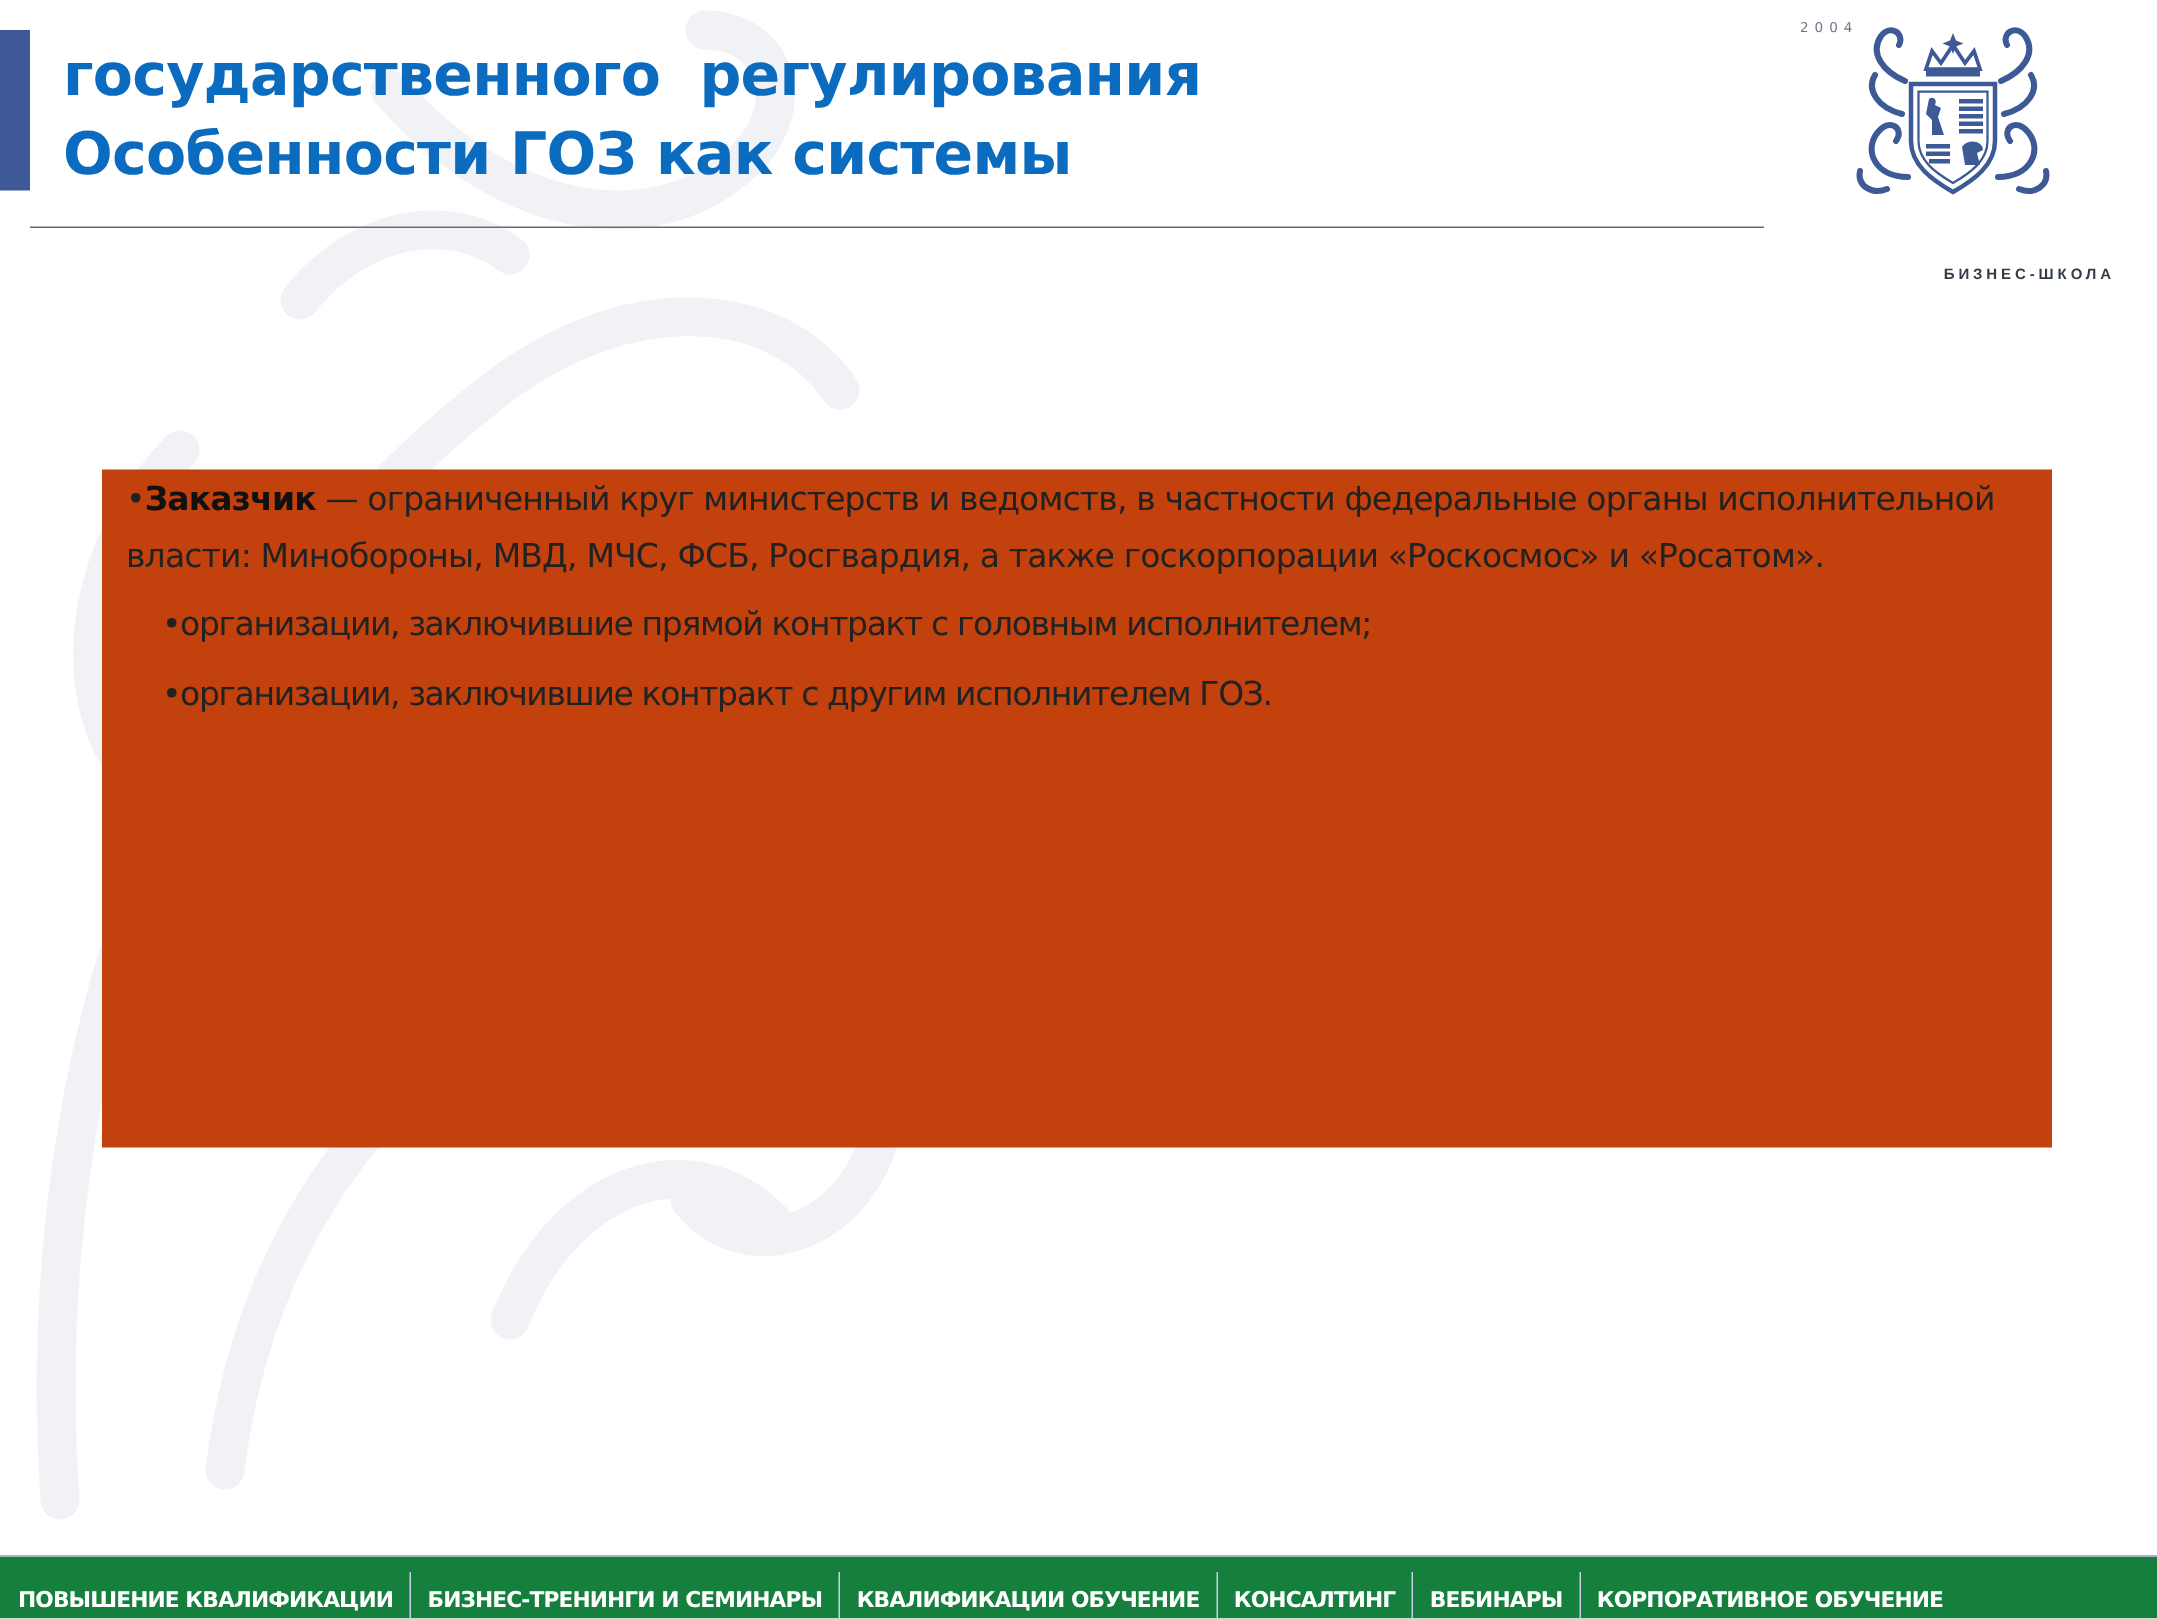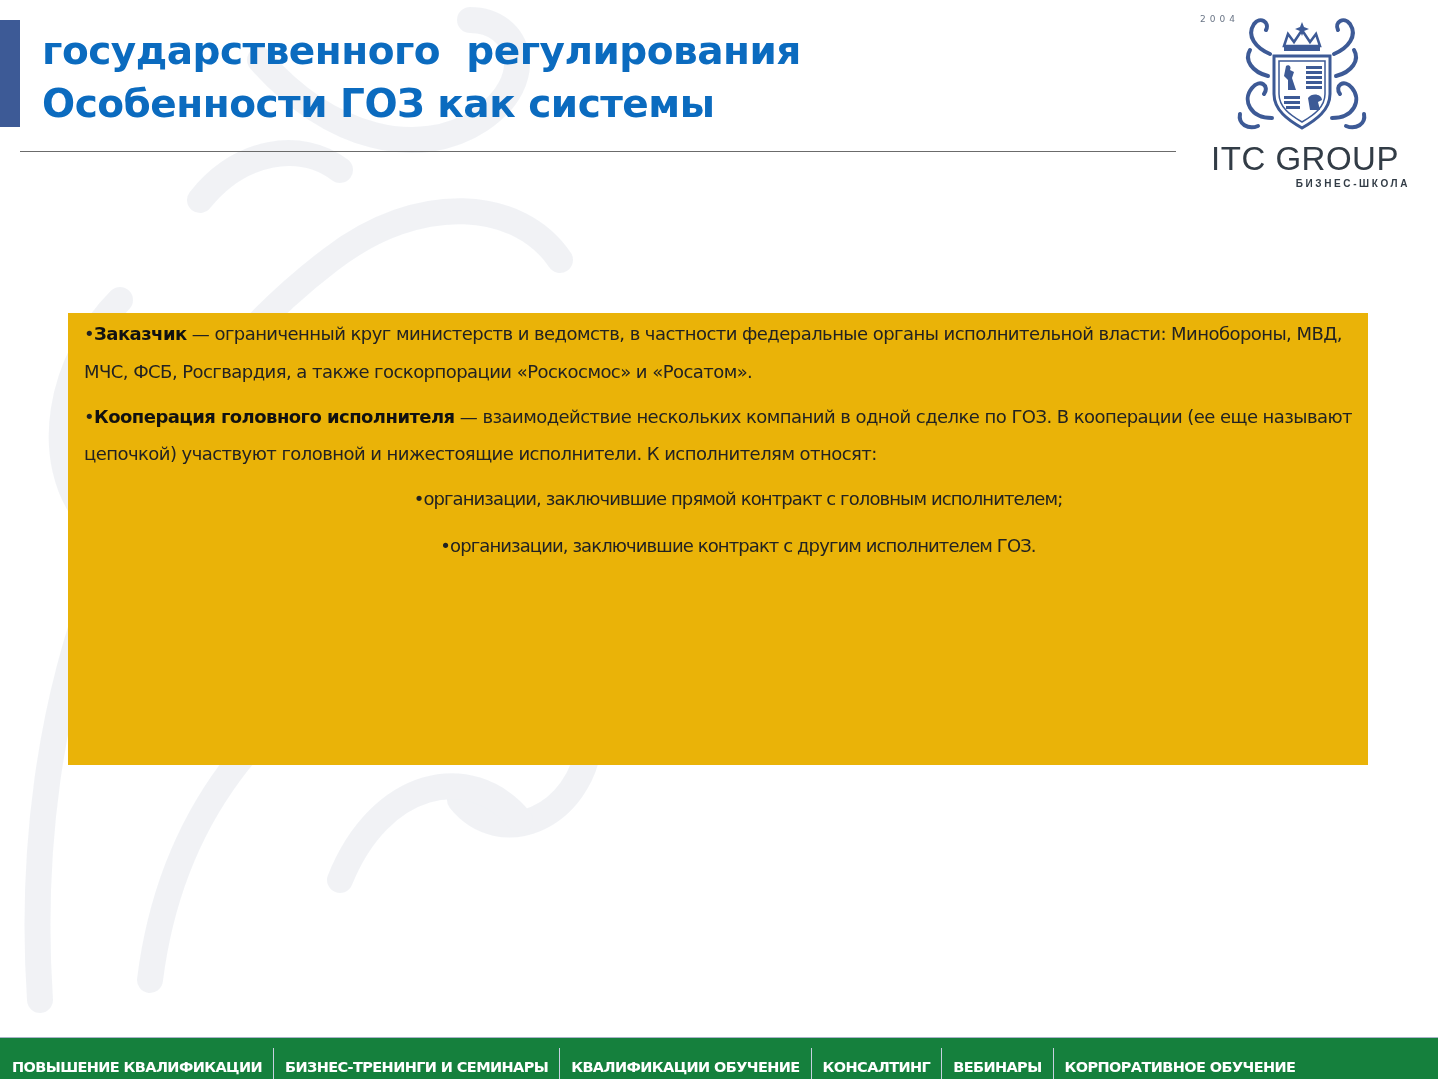--- a/index.html
+++ b/index.html
@@ -35,28 +35,28 @@
       font-family: "Liberation Sans", sans-serif; font-weight: bold; font-size: 10px; color: #323c46; letter-spacing: 2.6px;
     }
     .logo-year {
       position: absolute; left: 0; top: 8px; width: 210px; text-align: left;
       font-family: "DejaVu Sans", sans-serif; font-size: 9px; color: #6a7586; letter-spacing: 4px;
     }
 
     
     .content {
       position: absolute; left: 68px; top: 313px; width: 1300px; height: 452px;
-      background: #eab308;
+      background: #c2410c;
       padding: 2px 0 0 16px;
-      font-family: "DejaVu Sans", sans-serif; font-size: 18px; line-height: 37.5px; color: #222222;
+      font-family: "DejaVu Sans", sans-serif; font-size: 22px; line-height: 37.5px; color: #222222;
       letter-spacing: -0.55px;
     }
     .para { margin-bottom: 7.5px; }
     .para b { font-weight: bold; color: #111111; }
-    .sub { padding-left: 24px; margin-bottom: 9.5px; letter-spacing: -0.9px; text-align: center; }
+    .sub { padding-left: 24px; margin-bottom: 9.5px; letter-spacing: -0.9px; }
 
     
     .footer {
       position: absolute; left: 0; top: 1021px; width: 1438px; height: 58px;
       background: #15803d; border-top: 1px solid #a9b3c8;
       display: flex; align-items: center; padding-left: 12px; margin-top: 16px;
     }
     .nav-item {
       font-family: "DejaVu Sans", sans-serif; font-weight: bold; font-size: 14.5px; color: #ffffff;
       letter-spacing: -0.6px; white-space: nowrap; cursor: pointer;
@@ -115,27 +115,25 @@
           <path d="M40 70 C24 66 16 54 22 44"></path>
           <path d="M30 120 C20 124 10 118 12 108"></path>
 
           <path d="M104 112 C126 112 134 94 124 82 C116 72 106 80 112 88"></path>
           <path d="M106 48 C120 42 130 30 122 18 C116 10 106 16 110 24"></path>
           <path d="M108 70 C124 66 132 54 126 44"></path>
           <path d="M118 120 C128 124 138 118 136 108"></path>
         </g>
       </g>
     </svg>
-    <div class="logo-name">ITC GROUP</div>
     <div class="logo-sub">БИЗНЕС-ШКОЛА</div>
   </div>
 
   <div class="content">
     <div class="para"><span>•</span><b>Заказчик</b><span> — ограниченный круг министерств и ведомств, в частности федеральные органы исполнительной власти: Минобороны, МВД, МЧС, ФСБ, Росгвардия, а также госкорпорации «Роскосмос» и «Росатом».</span></div>
-    <div class="para"><span>•</span><b>Кооперация головного исполнителя</b><span> — взаимодействие нескольких компаний в одной сделке по ГОЗ. В кооперации (ее еще называют цепочкой) участвуют головной и нижестоящие исполнители. К исполнителям относят:</span></div>
     <div class="sub"><span>•</span><span>организации, заключившие прямой контракт с головным исполнителем;</span></div>
     <div class="sub"><span>•</span><span>организации, заключившие контракт с другим исполнителем ГОЗ.</span></div>
   </div>
 
   <div class="footer">
     <span class="nav-item">ПОВЫШЕНИЕ КВАЛИФИКАЦИИ</span>
     <span class="nav-sep"></span>
     <span class="nav-item">БИЗНЕС-ТРЕНИНГИ И СЕМИНАРЫ</span>
     <span class="nav-sep"></span>
     <span class="nav-item">КВАЛИФИКАЦИИ ОБУЧЕНИЕ</span>

